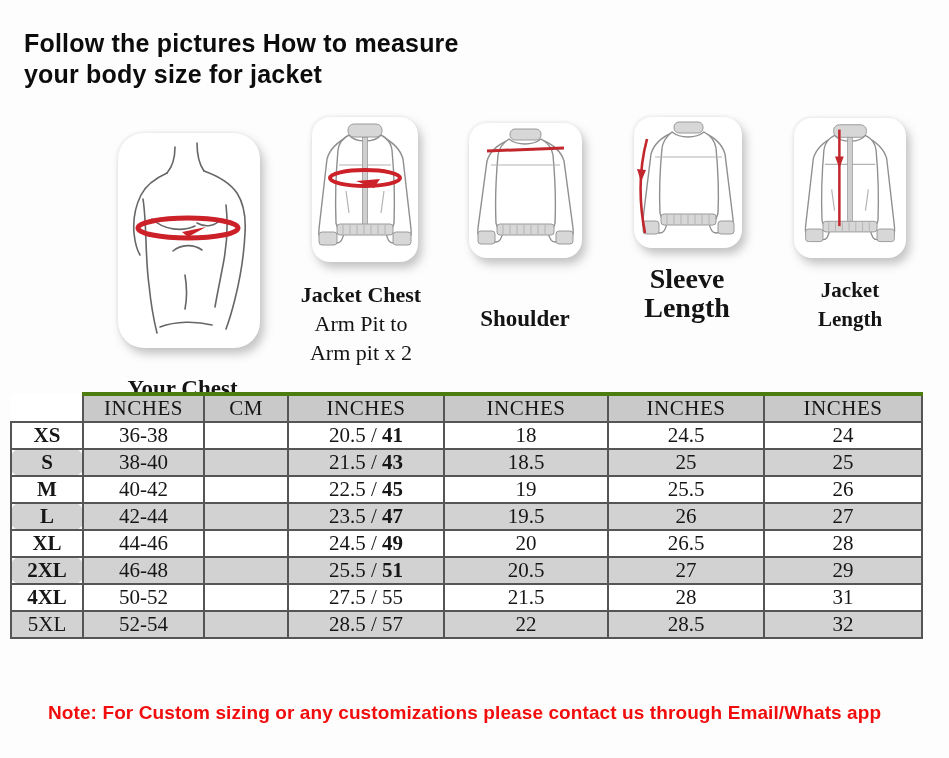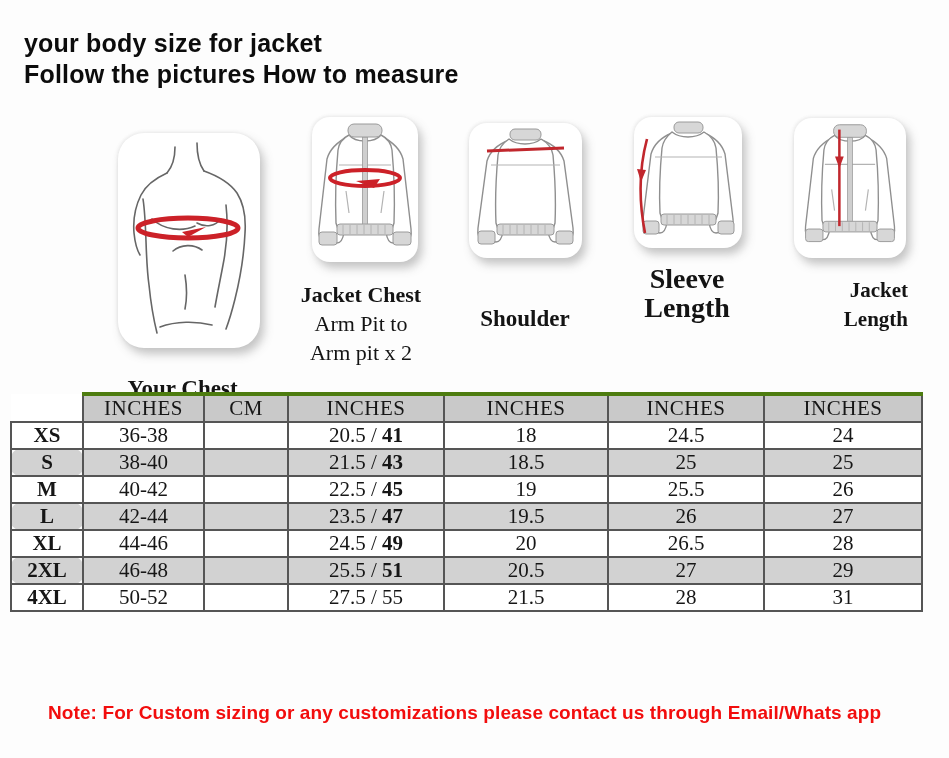--- a/index.html
+++ b/index.html
@@ -22,21 +22,21 @@
   .sh-card{left:469px;top:123px;width:113px;height:135px;border-radius:18px;}
   .sl-card{left:634px;top:117px;width:108px;height:131px;border-radius:18px;}
   .jl-card{left:794px;top:118px;width:112px;height:140px;border-radius:18px;}
 
   .fig-label{position:absolute;font-family:"Liberation Serif",serif;color:#141414;text-align:center;}
   .lbl-your-chest{left:95px;top:376px;width:175px;font-size:23px;font-weight:700;}
   .lbl-jc{left:285px;top:280px;width:152px;font-size:22px;line-height:29px;}
   .lbl-jc .b{font-weight:700;}
   .lbl-sh{left:455px;top:306px;width:140px;font-size:23px;font-weight:700;}
   .lbl-sl{left:628px;top:264px;width:118px;font-size:28px;line-height:29px;font-weight:700;}
-  .lbl-jl{left:792px;top:276px;width:116px;font-size:21px;line-height:29px;font-weight:700;text-align:right;}
+  .lbl-jl{left:792px;top:276px;width:116px;font-size:21px;line-height:29px;font-weight:700;}
 
   
   .ln{fill:none;stroke:#666;stroke-width:1.6;stroke-linecap:round;}
   .jl-s{stroke:#8f8f8f;stroke-width:1.4;fill:#fff;}
   .seam{stroke:#b3b3b3;stroke-width:1.2;fill:none;}
   .rib{fill:#d7d7d7;stroke:#9a9a9a;stroke-width:1;}
   .hatch{stroke:#b4b4b4;stroke-width:1;fill:none;}
   .red-s{stroke:var(--measure-red);fill:none;}
   .red-f{fill:var(--measure-red);stroke:none;}
   .chest-s{stroke:var(--chest-red);fill:none;}
@@ -55,22 +55,22 @@
   .jc-bold{font-weight:700;}
 
   .note{position:absolute;left:7px;top:702px;width:940px;font-size:19px;font-weight:700;color:var(--note-red);letter-spacing:.1px;margin-left:41px;}
 </style>
 </head>
 <body>
 
 <div class="page">
 
   <div class="title">
+    <div>Follow the pictures How to measure</div>
     <div>your body size for jacket</div>
-    <div>Follow the pictures How to measure</div>
   </div>
 
   <div class="card torso-card">
     <svg viewBox="0 0 142 215">
       <g class="ln">
         <path d="M57,14 C57,25 55,33 49,40"></path>
         <path d="M79,10 C79,22 81,31 86,38"></path>
         <path d="M49,40 C38,45 28,52 23,62 C17,74 15,88 16,100 C17,110 19,117 22,122"></path>
         <path d="M86,38 C100,43 112,50 119,60 C126,71 128,85 127,100 C126,122 122,146 117,166 C114,178 111,188 108,196"></path>
         <path d="M108,72 C110,90 109,112 105,132 C102,148 99,162 97,174"></path>
@@ -254,18 +254,27 @@
     </tr>
         <tr>
       <td class="size">4XL</td>
       <td>50-52</td>
       <td></td>
       <td><span>27.5 / 55</span><span class="jc-bold"></span></td>
       <td>21.5</td>
       <td>28</td>
       <td>31</td>
     </tr>
+        <tr>
+      <td class="size">5XL</td>
+      <td>52-54</td>
+      <td></td>
+      <td><span>28.5 / 57</span><span class="jc-bold"></span></td>
+      <td>22</td>
+      <td>28.5</td>
+      <td>32</td>
+    </tr>
       </tbody>
   </table>
 
   <div class="note">Note: For Custom sizing or any customizations please contact us through Email/Whats app</div>
 
 </div>
 
 </body></html>

